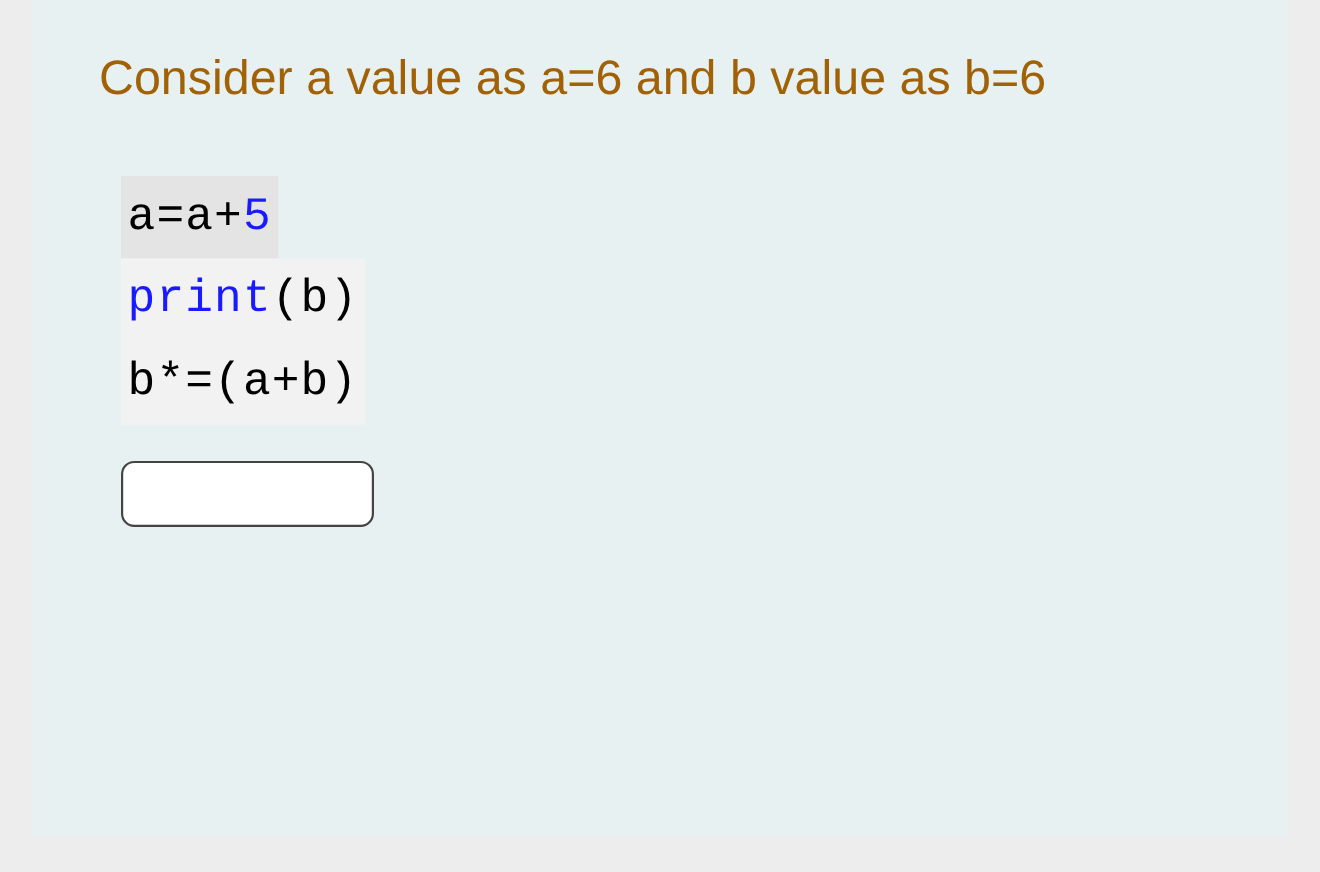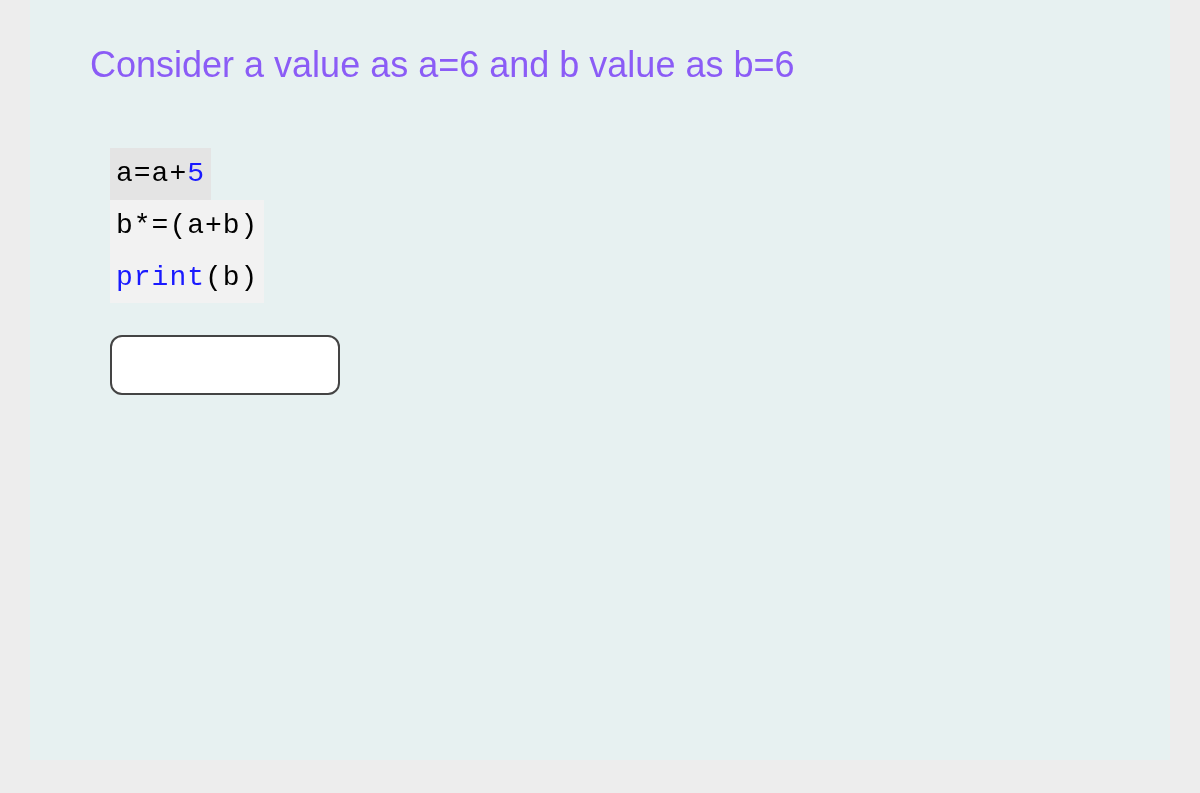--- a/index.html
+++ b/index.html
@@ -16,34 +16,34 @@
       display: flex;
       align-items: flex-start;
     }
     .question-panel {
       background: #e7f1f1;
       width: 100%;
       padding: 40px 60px 60px 60px;
       min-height: 760px;
     }
     .question-text {
-      font-size: 36px;
-      color: #8b5cf6;
+      font-size: 44px;
+      color: #a16207;
       line-height: 1.4;
       margin-bottom: 28px;
       font-weight: 400;
     }
     .code-block {
       margin-left: 20px;
       margin-top: 30px;
       display: inline-block;
     }
     .code-line {
       font-family: "Consolas", "Courier New", monospace;
-      font-size: 28px;
+      font-size: 42px;
       line-height: 1.7;
       color: #000;
       background: #f2f2f2;
       padding: 2px 6px;
       display: table;
       letter-spacing: 1px;
     }
     .code-line.highlighted {
       background: #e4e4e4;
     }
@@ -74,24 +74,24 @@
 
 <div class="question-panel">
   <p class="question-text">Consider a value as a=6 and b value as b=6</p>
 
   <div class="code-block">
     <div class="code-line highlighted">
       <span class="token-plain">a=a+</span>
         <span class="token-number">5</span>
     </div>
     <div class="code-line">
-      <span class="token-plain">b*=(a+b)</span>
+      <span class="token-func">print</span>
+        <span class="token-plain">(b)</span>
     </div>
     <div class="code-line">
-      <span class="token-func">print</span>
-        <span class="token-plain">(b)</span>
+      <span class="token-plain">b*=(a+b)</span>
     </div>
   </div>
 
   <div>
     <input type="text" class="answer-input" value="" style="">
   </div>
 </div>
 
 </body></html>

